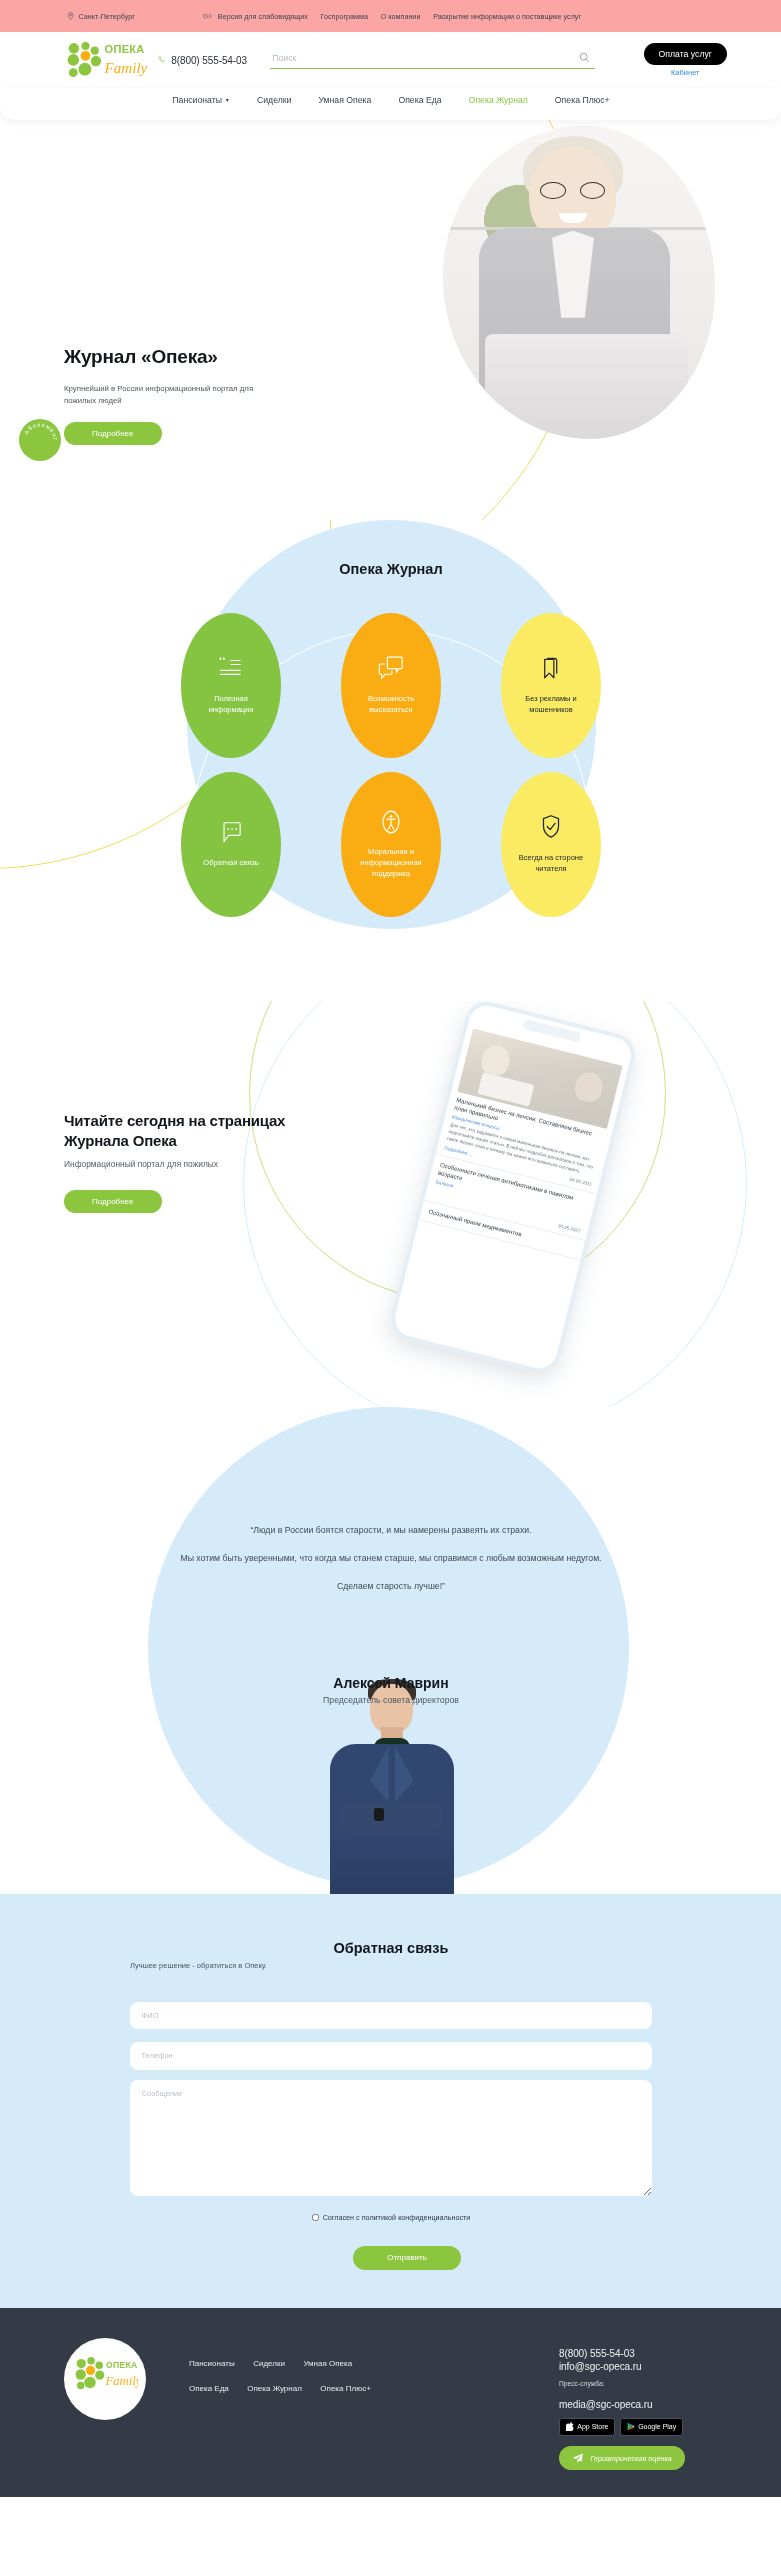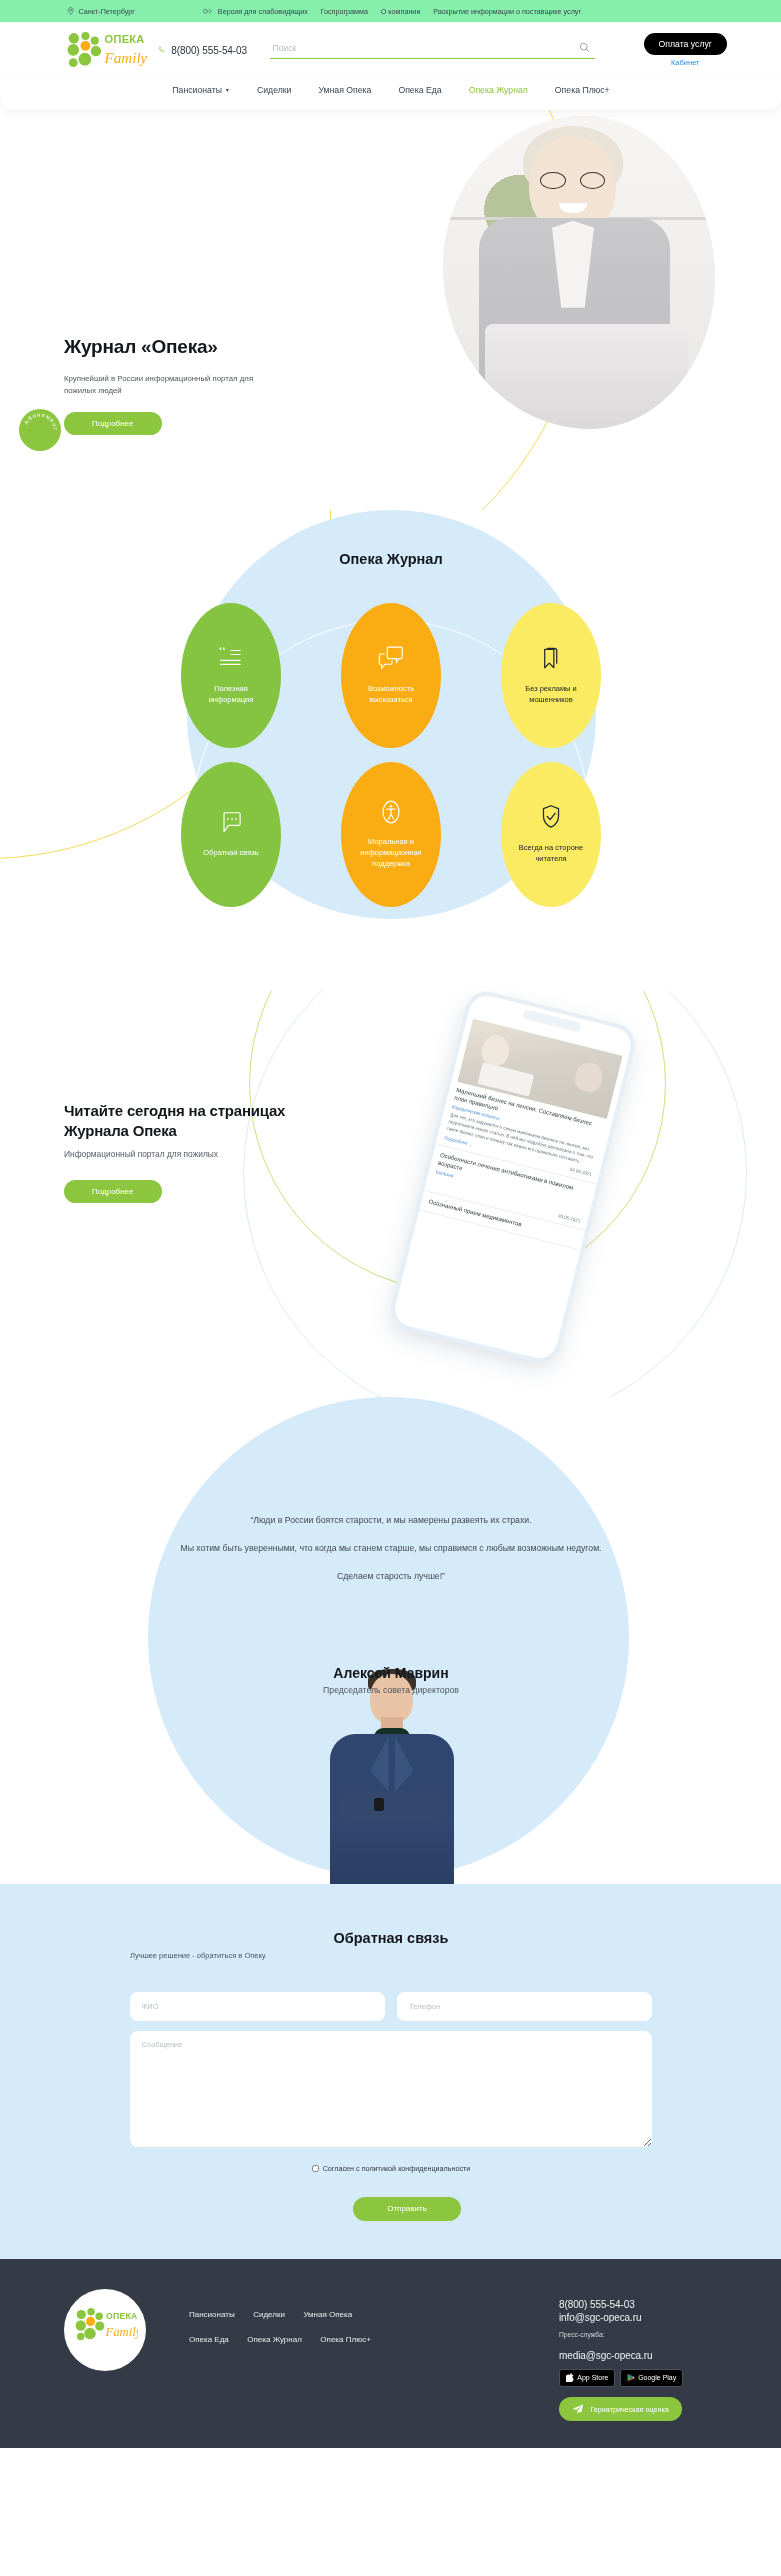--- a/index.html
+++ b/index.html
@@ -9,22 +9,22 @@
     background: #ffffff;
     color: #2f3640;
     width: 782px;
     min-height: 2576px;
     overflow-x: hidden;
     position: relative;
   }
 
   
   .topbar {
-    height: 22px;
-    background: #86efac;
+    height: 32px;
+    background: #fca5a5;
     display: flex;
     align-items: center;
     font-size: 7.2px;
     color: #3a4450;
     position: relative;
     z-index: 40;
   }
   .topbar-inner {
     width: 782px;
     display: flex;
@@ -390,21 +390,21 @@
   }
   .feedback::before {
     content:"";
     position:absolute; left:-116px; top:-50px;
     width: 1014px; height: 116px; background:#d6ebfa;
     border-radius: 50%;
   }
   .fb-inner { position: relative; width: 522px; margin: 0 auto; }
   .fb-title { text-align: center; font-size: 14.5px; font-weight: 700; color: #14181d; }
   .fb-sub { text-align: left; font-size: 7.5px; color: #4a555f; margin-top: 4.6px; }
-  .fb-row { display: flex; gap: 12.8px; margin-top: 32px; }
+  .fb-row { display: flex; gap: 12.8px; margin-top: 32px; flex-direction: column; }
   .fb-input {
     flex: 1;
     border: none; outline: none;
     background: #fff;
     border-radius: 8px;
     padding: 9.3px 11.6px;
     font-size: 7.5px;
     font-family: "Liberation Sans", sans-serif;
     color: #3a4450;
     height: 29px;
@@ -452,21 +452,21 @@
   .store-badge {
     background: #000; border: 0.6px solid #4a505b; border-radius: 2.9px;
     height: 18.5px; display: flex; align-items: center; gap: 3.5px; padding: 0 5.8px;
     color: #fff; font-size: 7px; cursor: pointer; white-space: nowrap;
   }
   .btn-geriatric {
     margin-top: 10.4px;
     display: flex; align-items: center; gap: 7px;
     background: #8cc63f; color: #fff; border: none; border-radius: 12.8px;
     padding: 6.4px 12.8px; font-size: 7.2px; cursor: pointer;
-    font-family: "Liberation Sans", sans-serif; white-space: nowrap;
+    font-family: "Liberation Sans", sans-serif; white-space: nowrap; font-style: italic;
   }
 </style>
 </head>
 <body>
 
 <div class="topbar">
   <div class="topbar-inner">
     <div class="tb-city">
       <span class="ico">
         <svg width="7.5" height="8" viewBox="0 0 14 16">

